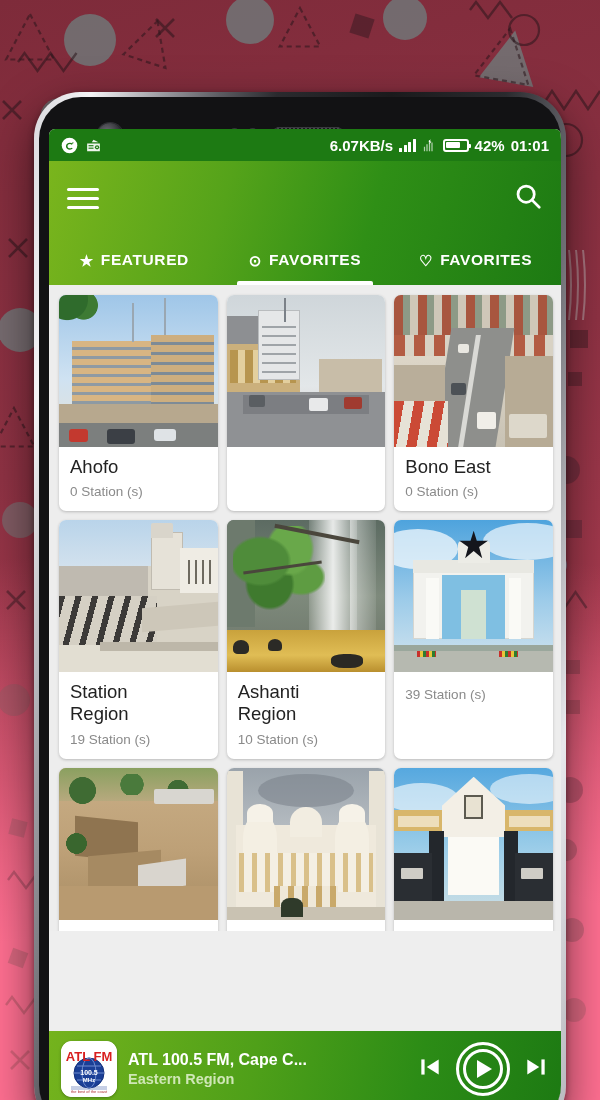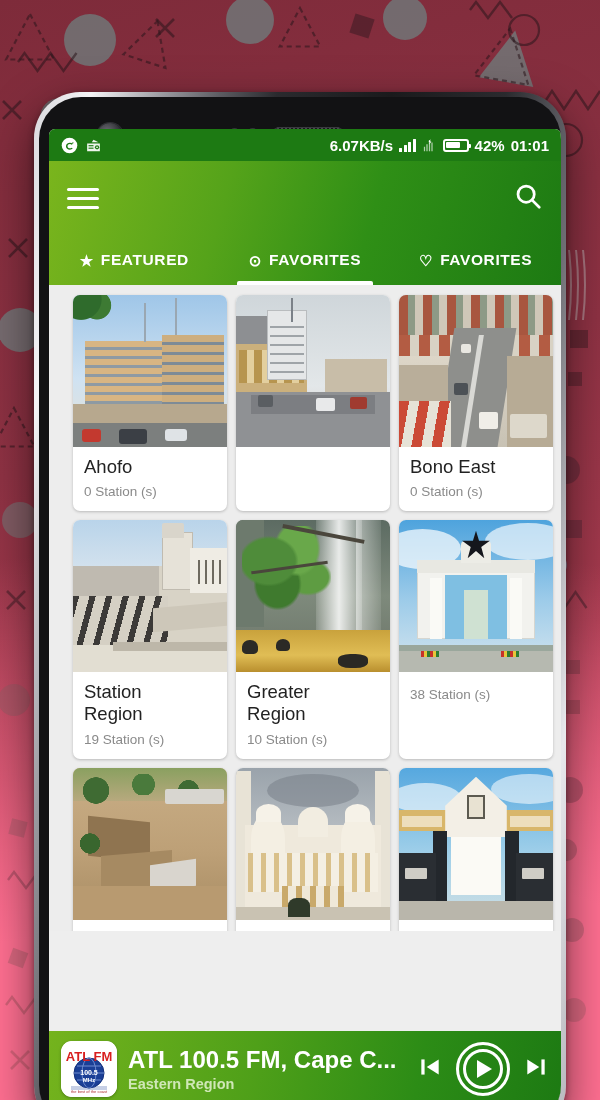--- a/index.html
+++ b/index.html
@@ -115,21 +115,21 @@
   }
   .tab .ind {
     position:absolute; left:10%; right:10%; bottom:0; height:4px;
     background:#fff; border-radius:2px 2px 0 0; display:none;
   }
   .tab.active .ind { display:block; }
   .tab-ico { font-size:15px; line-height:1; }
 
   
   #content {
-    height:646px; background:#ededed; padding:10px 8px 0 24px;
+    height:646px; background:#ededed; padding:10px 8px 0 10px;
     overflow:hidden; position:relative;
   }
   .row { display:flex; gap:9px; margin-bottom:9px; }
   .card {
     flex:1; background:#fff; border-radius:7px;
     box-shadow:0 1px 3px rgba(0,0,0,.22);
     overflow:hidden; cursor:pointer; min-width:0;
   }
   .thumb { height:152px; width:100%; position:relative; overflow:hidden; }
   .cinfo { padding:9px 11px 12px 11px; }
@@ -147,21 +147,21 @@
     background:linear-gradient(100deg,#74b31d 0%,#4fa019 40%,#2c8c16 72%,#1d7a13 100%);
     display:flex; align-items:center; padding:0 12px; gap:11px;
   }
   #pl-logo {
     width:56px;height:56px;border-radius:11px;background:#fff;
     flex:0 0 auto; position:relative; overflow:hidden;
     box-shadow:0 1px 3px rgba(0,0,0,.3);
   }
   #pl-text { min-width:0; flex:1 1 auto; color:#fff; }
   #pl-title {
-    font-size:24px; font-weight:700; white-space:nowrap;
+    font-size:16px; font-weight:700; white-space:nowrap;
     overflow:hidden; text-overflow:ellipsis;
   }
   #pl-sub { font-size:14.5px; font-weight:700; color:#cfe7b6; margin-top:2px; }
   #pl-ctrls { display:flex; align-items:center; gap:13px; flex:0 0 auto; }
   .ctrl { cursor:pointer; }
   #play-btn {
     width:54px;height:54px;border-radius:50%;
     border:3px solid #fff; display:flex; align-items:center; justify-content:center;
     cursor:pointer;
   }
@@ -409,21 +409,21 @@
               <div class="el" style="left:0;top:0;width:18%;height:70%;background:#6d7a6d"></div>
               <div class="el" style="left:4%;top:4%;width:58%;height:58%;background:radial-gradient(ellipse at 30% 40%,#4f8c3a 0 30%,transparent 34%),radial-gradient(ellipse at 62% 26%,#69a84a 0 26%,transparent 30%),radial-gradient(ellipse at 40% 66%,#3f7a2e 0 28%,transparent 32%),radial-gradient(ellipse at 74% 58%,#5e9c42 0 22%,transparent 26%)"></div>
               <div class="el" style="left:30%;top:8%;width:54%;height:4px;background:#4a463c;transform:rotate(11deg)"></div>
               <div class="el" style="left:10%;top:30%;width:50%;height:3px;background:#4a463c;transform:rotate(-8deg)"></div>
               <div class="el" style="left:0;bottom:0;width:100%;height:28%;background:linear-gradient(#c9a23c,#e0bd55 60%,#b98f2e 100%)"></div>
               <div class="el" style="left:4%;bottom:12%;width:10%;height:9%;background:#2b2a26;border-radius:50% 50% 30% 30%"></div>
               <div class="el" style="left:26%;bottom:14%;width:9%;height:8%;background:#2b2a26;border-radius:50% 50% 30% 30%"></div>
               <div class="el" style="left:66%;bottom:3%;width:20%;height:9%;background:#2a2924;border-radius:40%"></div>
             </div>
             <div class="cinfo">
-              <div class="cname" style="white-space:pre-line">Greater
+              <div class="cname" style="white-space:pre-line">Ashanti
 Region</div>
               <div class="ccount">10 Station (s)</div>
             </div>
           </div>
 
           <div class="card">
             <div class="thumb">
               <div class="el" style="inset:0;background:linear-gradient(#4ea3dd,#9ccbe9 52%,#d6e6ef 100%)"></div>
               <div class="el" style="left:-10%;top:6%;width:50%;height:26%;background:rgba(255,255,255,.7);border-radius:50%"></div>
               <div class="el" style="left:56%;top:2%;width:56%;height:24%;background:rgba(255,255,255,.65);border-radius:50%"></div>
@@ -434,21 +434,21 @@
               <div class="el" style="left:20%;top:38%;width:8%;height:40%;background:#fafaf6"></div>
               <div class="el" style="left:72%;top:38%;width:8%;height:40%;background:#fafaf6"></div>
               <div class="el" style="left:40%;top:14%;width:20%;height:14%;background:#ecece6;border-radius:4px 4px 0 0"></div>
               <div class="el" style="left:41%;top:7%;width:18%;height:18%;background:#14161c;clip-path:polygon(50% 0,61% 36%,100% 36%,69% 59%,80% 100%,50% 74%,20% 100%,31% 59%,0 36%,39% 36%)"></div>
               <div class="el" style="left:0;bottom:0;width:100%;height:16%;background:#b6b9b0"></div>
               <div class="el" style="left:14%;bottom:10%;width:12%;height:7%;background:repeating-linear-gradient(90deg,#c8302a 0 3px,#e8c53b 3px 6px,#2e7d32 6px 9px)"></div>
               <div class="el" style="left:66%;bottom:10%;width:12%;height:7%;background:repeating-linear-gradient(90deg,#c8302a 0 3px,#e8c53b 3px 6px,#2e7d32 6px 9px)"></div>
               <div class="el" style="left:0;bottom:14%;width:100%;height:4%;background:#9aa79c"></div>
             </div>
             <div class="cinfo">
-              <div class="ccount">38 Station (s)</div>
+              <div class="ccount">39 Station (s)</div>
             </div>
           </div>
         </div>
 
         <div class="row row3">
 
           <div class="card">
             <div class="thumb">
               <div class="el" style="inset:0;background:linear-gradient(#c9ae86,#bda077 55%,#a88c63 100%)"></div>
               <div class="el" style="left:0;top:0;width:100%;height:22%;background:linear-gradient(#8aa060,#b7a97e)"></div>

